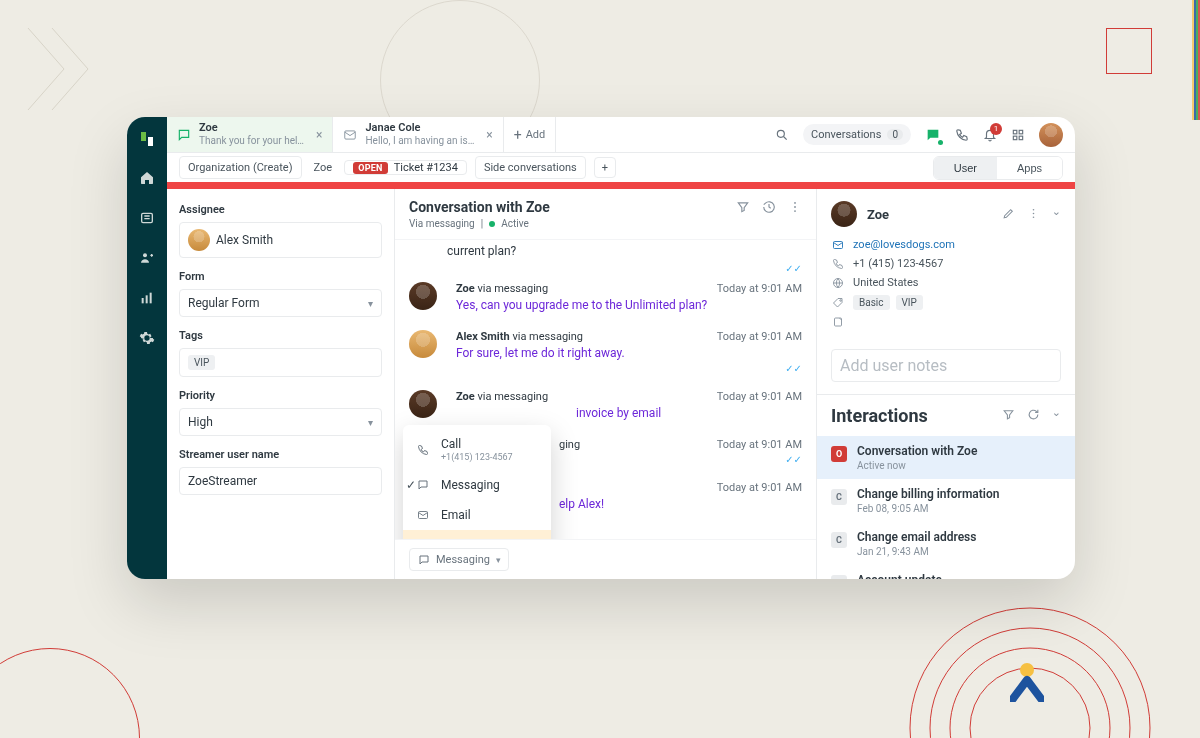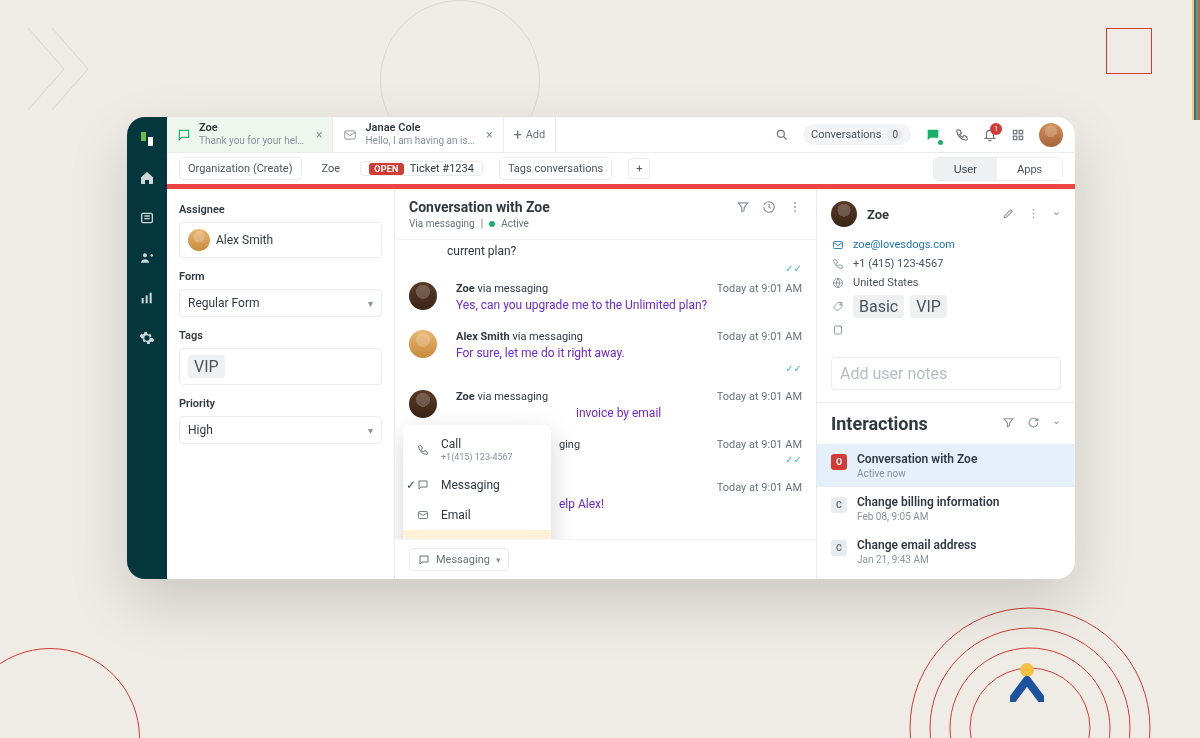--- a/index.html
+++ b/index.html
@@ -85,24 +85,24 @@
   .avatar { width:24px; height:24px; border-radius:50%; background:#f3c27b; display:inline-block; position:relative; overflow:hidden;}
   .avatar::after{content:""; position:absolute; inset:0; background: radial-gradient(circle at 50% 35%, #fff3 0 30%, transparent 31%);}
   .avatar.sm{width:22px;height:22px;}
   .avatar.a1{background:linear-gradient(#5a3a26,#3a2416);}
   .avatar.a2{background:linear-gradient(#e9b872,#c78a3b);}
   .avatar.a3{background:linear-gradient(#d3915a,#a7623a);}
 
   
   .subbar {
     height: 36px;
-    border-bottom: 5px solid #ef4444;
+    border-bottom: 7px solid #ef4444;
     display:flex; align-items:center;
     padding: 0 12px;
-    gap:16px;
+    gap:8px;
     font-size:11px;
   }
   .chip { padding:4px 8px; border:1px solid #e9ebed; border-radius:4px; color:#49545c; background:#fff;}
   .chip.plain{border:none; background:transparent; padding:4px 4px;}
   .ticket-open{background:#d13c37;color:#fff;border-radius:3px; padding:1px 5px; font-size:9px; font-weight:700; letter-spacing:.3px;}
   .ticket-box{display:flex; align-items:center; gap:6px; border:1px solid #e9ebed; border-radius:4px; padding:0 8px;}
   .chip.sq{width:22px; text-align:center; padding:3px 0;}
   .subbar .right { margin-left:auto; display:flex; gap:0;}
   .seg { display:flex; border:1px solid #e9ebed; border-radius:6px; overflow:hidden;}
   .seg button{ background:#fff; border:none; padding:5px 20px; font-size:11px; color:#49545c; cursor:pointer;}
@@ -112,21 +112,21 @@
   .cols { flex:1; display:flex; min-height:0;}
   .col-l { width:228px; border-right:1px solid #e9ebed; padding:12px; font-size:12px; overflow:hidden;}
   .col-m { flex:1; border-right:1px solid #e9ebed; display:flex; flex-direction:column; min-width:0;}
   .col-r { width:258px; display:flex; flex-direction:column; min-width:0;}
 
   .lbl { font-size:11px; font-weight:600; color:#2f3941; margin:2px 0 6px;}
   .field { width:100%; border:1px solid #e9ebed; border-radius:4px; padding:6px 8px; font-size:12px; color:#2f3941; background:#fff;}
   .field.sel { display:flex; justify-content:space-between; align-items:center;}
   .field.sel .caret{color:#87929d; font-size:10px;}
   .assignee-field{display:flex; align-items:center; gap:6px;}
-  .tag-chip{display:inline-block; background:#eef0f2; border-radius:3px; padding:2px 6px; font-size:16px; color:#49545c;}
+  .tag-chip{display:inline-block; background:#eef0f2; border-radius:3px; padding:2px 6px; font-size:10px; color:#49545c;}
   .col-l .group{margin-bottom:12px;}
 
   
   .conv-head{ padding:10px 14px; display:flex; align-items:flex-start; justify-content:space-between; border-bottom:1px solid #f3f4f6;}
   .conv-head h3{font-size:14px; font-weight:700;}
   .conv-head .meta{font-size:10px; color:#68737d; display:flex; align-items:center; gap:6px; margin-top:3px;}
   .dot{width:6px;height:6px;border-radius:50%; background:#17b26a; display:inline-block;}
   .conv-head .icons{display:flex; gap:12px; color:#87929d;}
 
   .thread{ flex:1; overflow:hidden; padding:4px 14px; position:relative;}
@@ -318,21 +318,21 @@
       </div>
     </div>
 
     <div class="subbar">
       <span class="chip">Organization (Create)</span>
       <span class="chip plain">Zoe</span>
       <span class="ticket-box">
         <span class="ticket-open">OPEN</span>
         <span>Ticket #1234</span>
       </span>
-      <span class="chip">Tags conversations</span>
+      <span class="chip">Side conversations</span>
       <span class="chip sq">+</span>
       <div class="right">
         <div class="seg">
           <button class="active">User</button>
           <button>Apps</button>
         </div>
       </div>
     </div>
 
     <div class="cols">
@@ -356,20 +356,26 @@
           <div class="lbl">Tags</div>
           <div class="field">
             <span class="tag-chip">VIP</span>
           </div>
         </div>
         <div class="group">
           <div class="lbl">Priority</div>
           <div class="field sel">
             <span>High</span>
             <span class="caret">▾</span>
+          </div>
+        </div>
+        <div class="group">
+          <div class="lbl">Streamer user name</div>
+          <div class="field">
+            <span>ZoeStreamer</span>
           </div>
         </div>
       </aside>
 
       <section class="col-m">
         <div class="conv-head">
           <div>
             <h3>Conversation with Zoe</h3>
             <div class="meta">
               <span>Via messaging</span>

